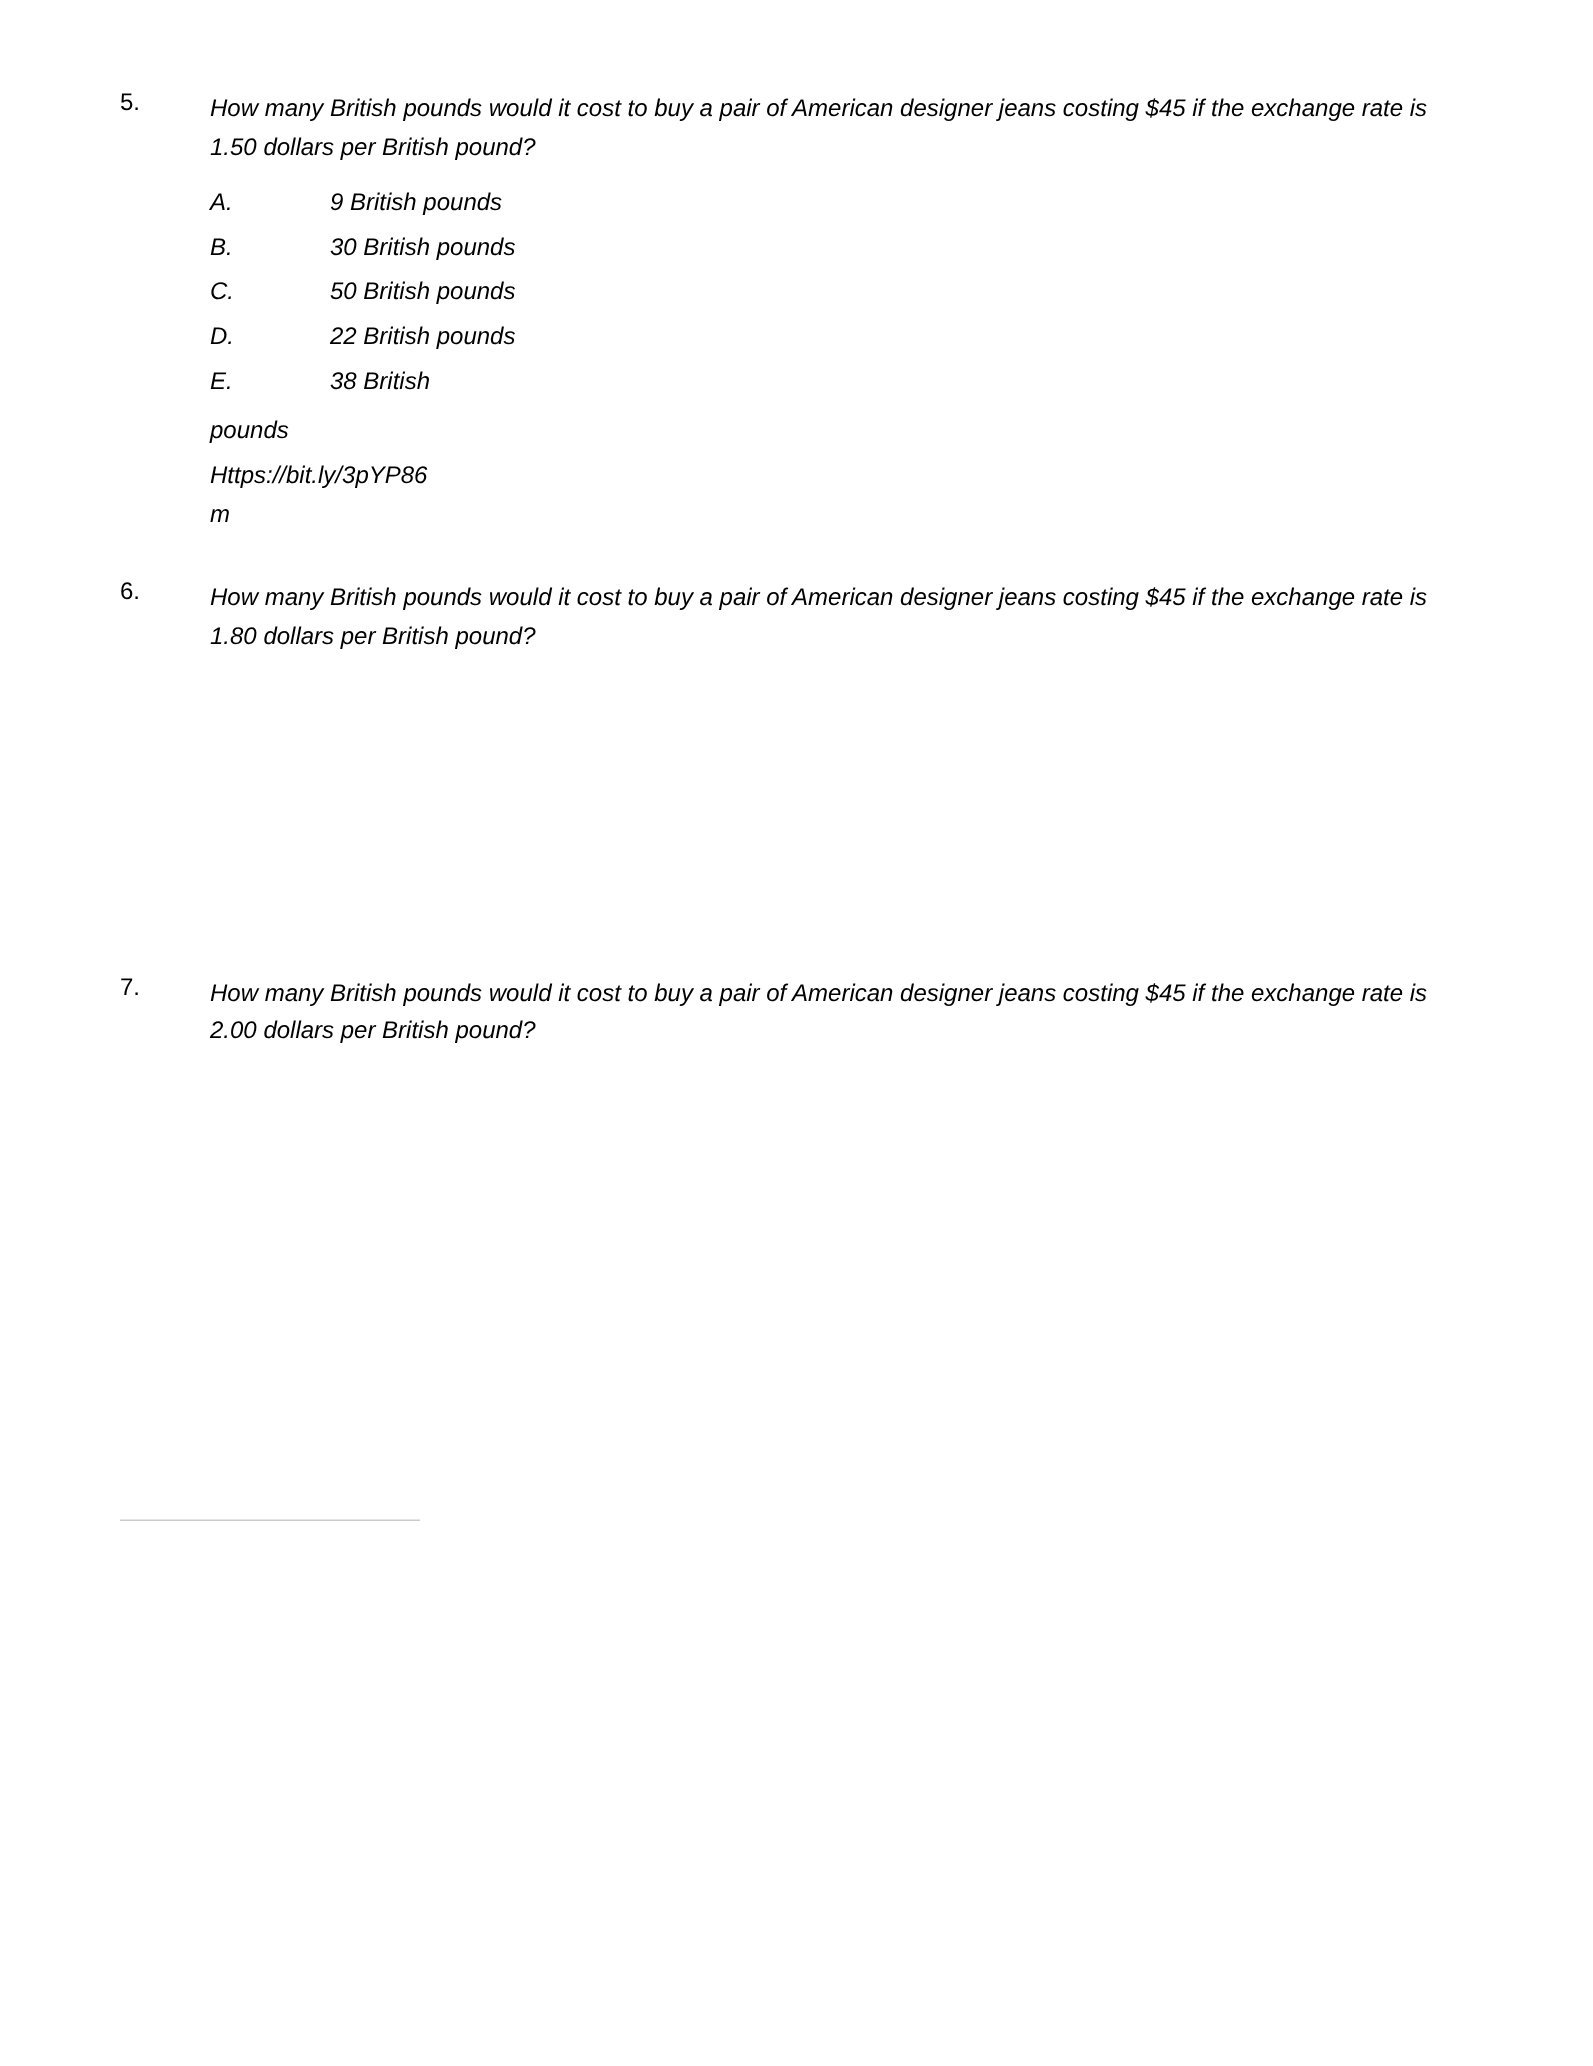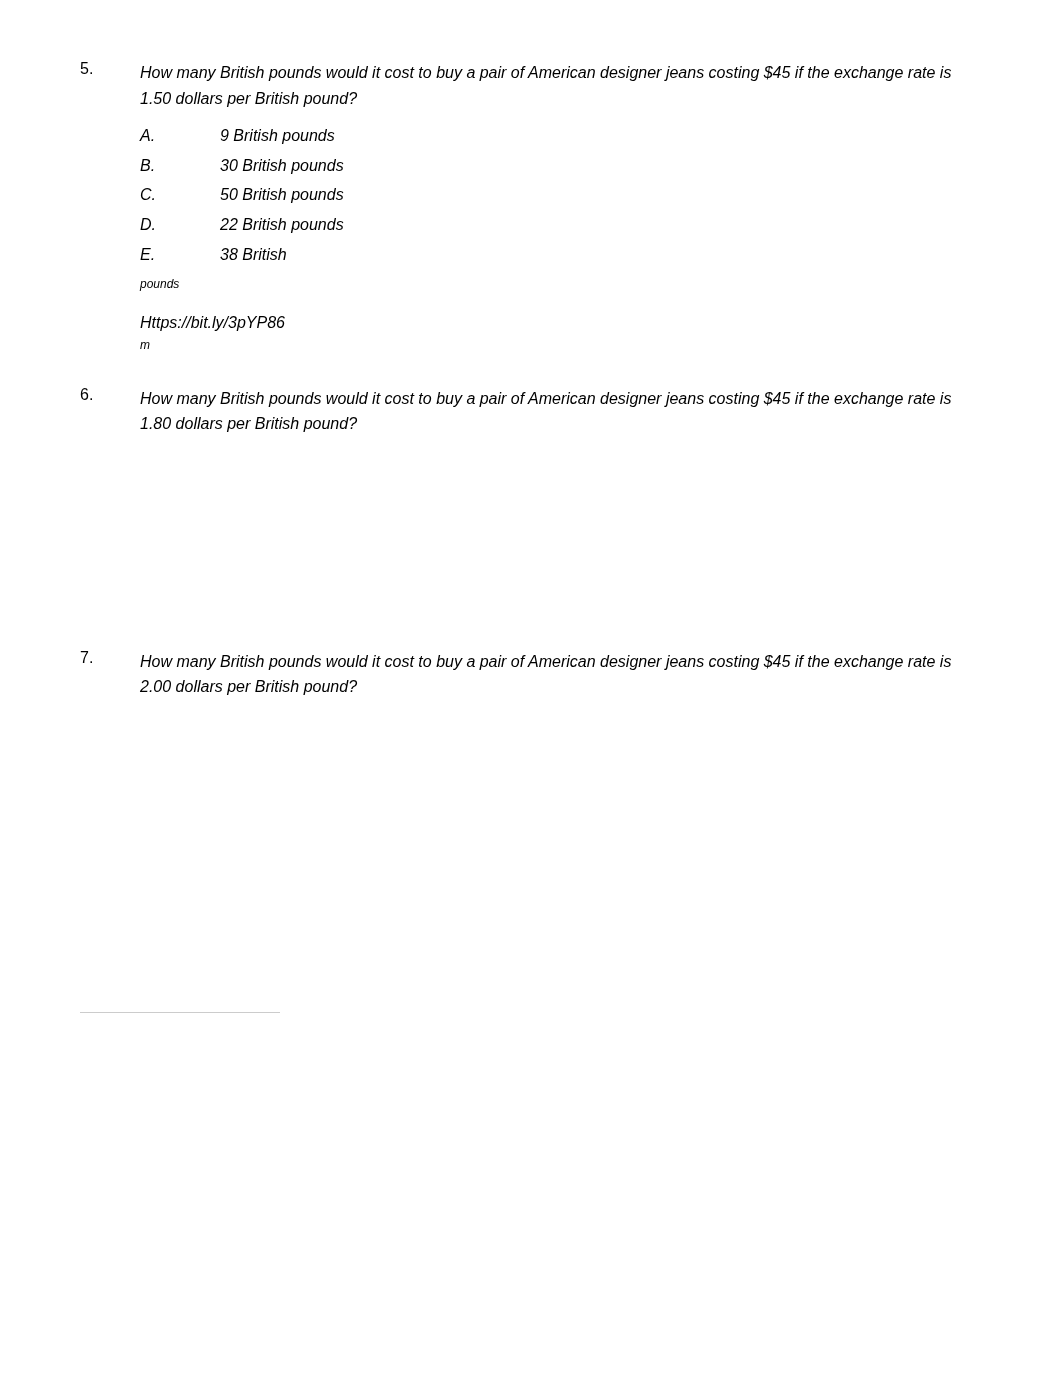--- a/index.html
+++ b/index.html
@@ -54,29 +54,29 @@
 
     .choice-label {
       min-width: 80px;
     }
 
     .choice-text {
       flex: 1;
     }
 
     .extra-text {
-      font-size: 12px;
+      font-size: 16px;
       line-height: 1.6;
       margin-top: 4px;
     }
 
     .link-text {
       font-size: 16px;
       color: #000;
-      margin-top: 20px;
+      margin-top: 8px;
     }
 
     .bottom-line {
       border-top: 1px solid #ccc;
       margin-top: 20px;
       width: 200px;
     }
   </style>
 </head>
 <body>

